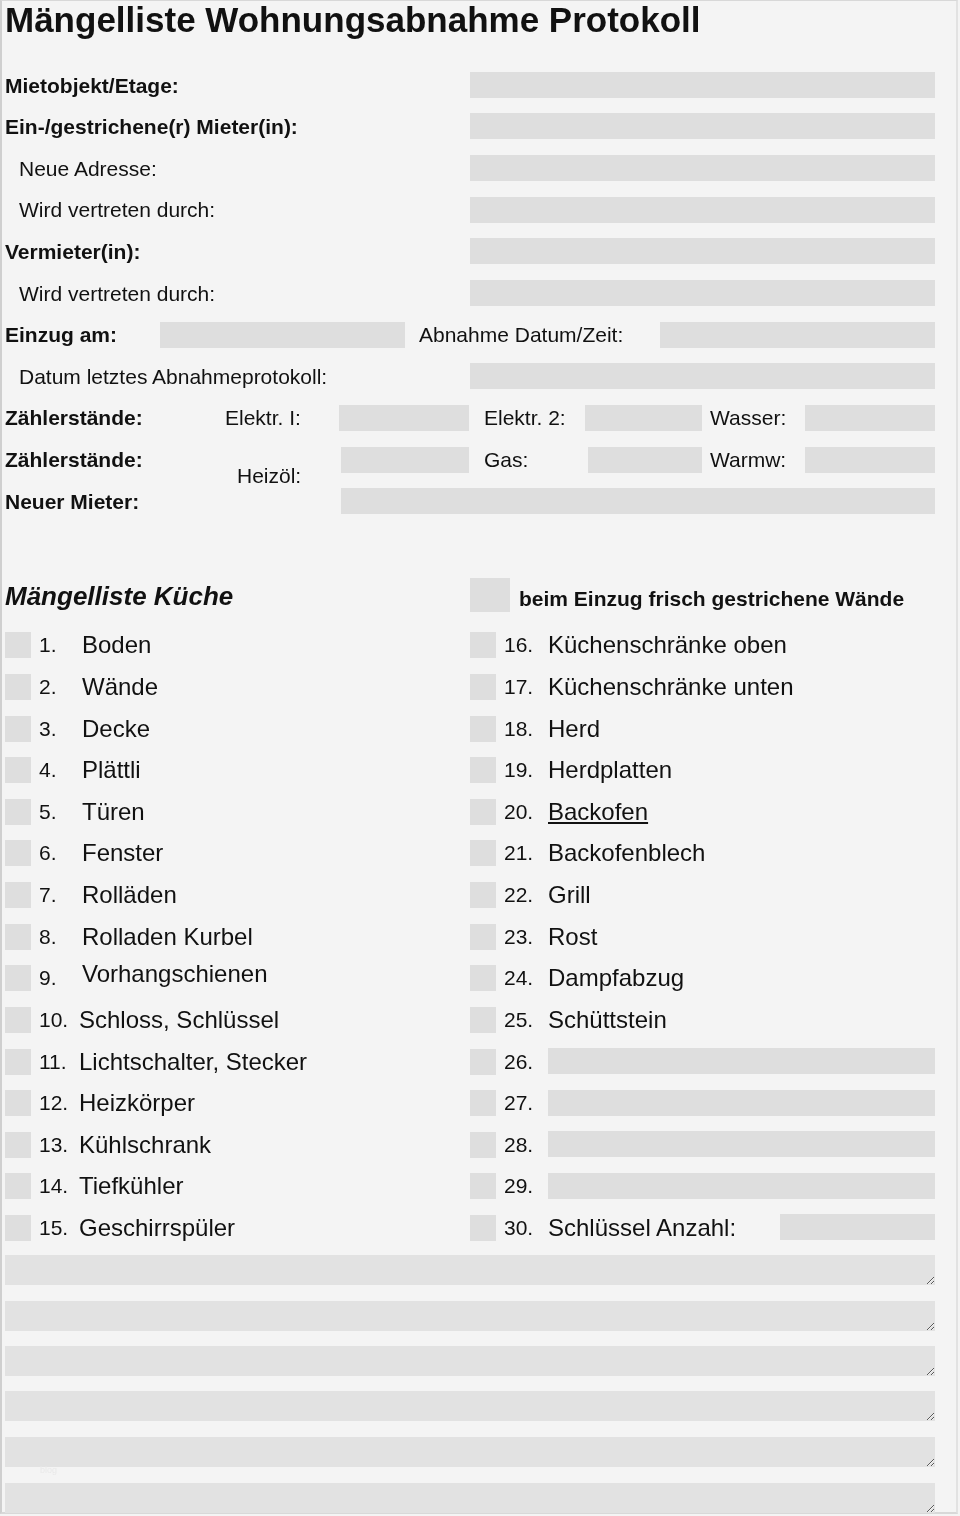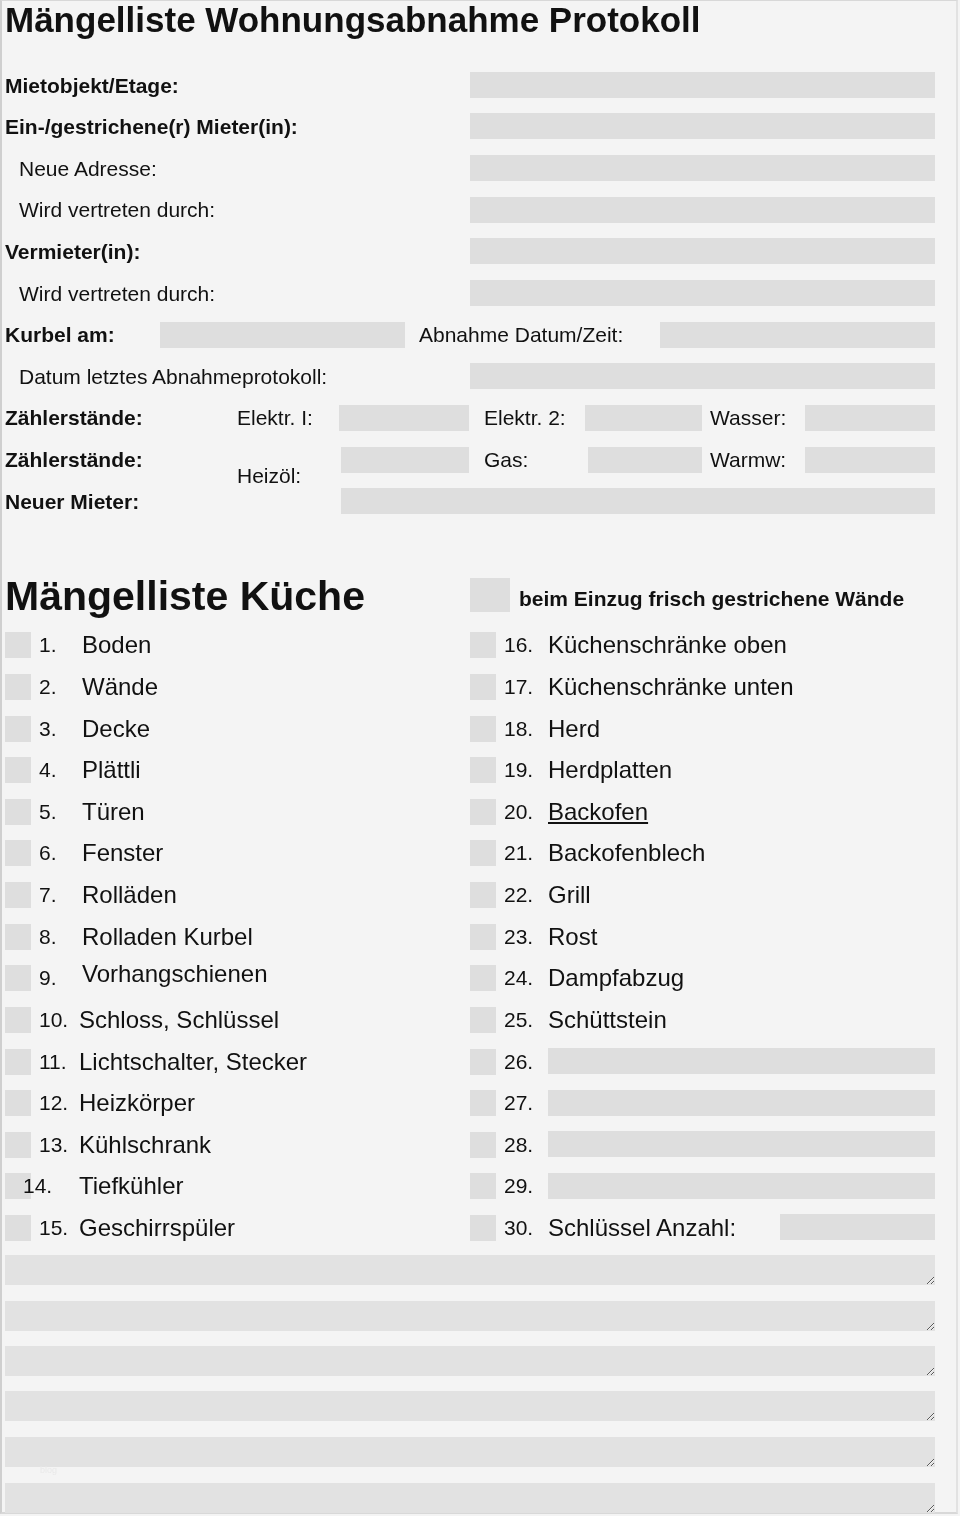--- a/index.html
+++ b/index.html
@@ -19,21 +19,21 @@
   }
   .lbl { font-size: 21px; line-height: 26px; white-space: nowrap; }
   .bold { font-weight: bold; }
   .field {
     background: #dedede; height: 26px; border: none; padding: 0; margin: 0;
     box-sizing: border-box; outline: none;
   }
   .box {
     background: #dedede; width: 26px; height: 26px;
   }
-  .section-title { font-size: 41px; font-weight: bold; line-height: 34px; white-space: nowrap; }
+  .section-title { font-size: 26px; font-weight: bold; line-height: 34px; white-space: nowrap; font-style: italic; }
   .item-num { font-size: 21px; line-height: 26px; }
   .item-label { font-size: 24px; line-height: 26px; white-space: nowrap; }
   .note-line { background: #e2e2e2; height: 30px; left: 5px; width: 930px; }
   .watermark { font-size: 9px; color: #e9e9e9; left: 40px; top: 1465px; }
 </style>
 </head>
 <body>
 
 <div class="frame"></div>
 
@@ -50,30 +50,30 @@
 
 <div class="abs lbl" style="left:19px;top:197px;">Wird vertreten durch:</div>
 <input class="abs field" style="left: 470px; top: 197px; width: 465px;">
 
 <div class="abs lbl bold" style="left:5px;top:239px;">Vermieter(in):</div>
 <input class="abs field" style="left: 470px; top: 238px; width: 465px;">
 
 <div class="abs lbl" style="left:19px;top:281px;">Wird vertreten durch:</div>
 <input class="abs field" style="left: 470px; top: 280px; width: 465px;">
 
-<div class="abs lbl bold" style="left:5px;top:322px;">Kurbel am:</div>
+<div class="abs lbl bold" style="left:5px;top:322px;">Einzug am:</div>
 <input class="abs field" style="left: 160px; top: 322px; width: 245px;">
 <div class="abs lbl" style="left:419px;top:322px;">Abnahme Datum/Zeit:</div>
 <input class="abs field" style="left: 660px; top: 322px; width: 275px;">
 
 <div class="abs lbl" style="left:19px;top:364px;">Datum letztes Abnahmeprotokoll:</div>
 <input class="abs field" style="left: 470px; top: 363px; width: 465px;">
 
 <div class="abs lbl bold" style="left:5px;top:405px;">Zählerstände:</div>
-<div class="abs lbl" style="left:237px;top:405px;">Elektr. I:</div>
+<div class="abs lbl" style="left:225px;top:405px;">Elektr. I:</div>
 <input class="abs field" style="left: 339px; top: 405px; width: 130px;">
 <div class="abs lbl" style="left:484px;top:405px;">Elektr. 2:</div>
 <input class="abs field" style="left: 585px; top: 405px; width: 117px;">
 <div class="abs lbl" style="left:710px;top:405px;">Wasser:</div>
 <input class="abs field" style="left: 805px; top: 405px; width: 130px;">
 
 <div class="abs lbl bold" style="left:5px;top:447px;">Zählerstände:</div>
 <div class="abs lbl" style="left:237px;top:447px;margin-top:16px;">Heizöl:</div>
 <input class="abs field" style="left: 341px; top: 447px; width: 128px;">
 <div class="abs lbl" style="left:484px;top:447px;">Gas:</div>
@@ -135,21 +135,21 @@
 
   <div class="abs box" style="left:5px;top:1090px;"></div>
   <div class="abs item-num" style="left:39px;top:1090px;">12.</div>
   <div class="abs item-label" style="left:79px;top:1090px;">Heizkörper</div>
 
   <div class="abs box" style="left:5px;top:1132px;"></div>
   <div class="abs item-num" style="left:39px;top:1132px;">13.</div>
   <div class="abs item-label" style="left:79px;top:1132px;">Kühlschrank</div>
 
   <div class="abs box" style="left:5px;top:1173px;"></div>
-  <div class="abs item-num" style="left:23px;top:1173px;">14.</div>
+  <div class="abs item-num" style="left:39px;top:1173px;">14.</div>
   <div class="abs item-label" style="left:79px;top:1173px;">Tiefkühler</div>
 
   <div class="abs box" style="left:5px;top:1215px;"></div>
   <div class="abs item-num" style="left:39px;top:1215px;">15.</div>
   <div class="abs item-label" style="left:79px;top:1215px;">Geschirrspüler</div>
 </div>
 
 <div id="right-col">
   <div class="abs box" style="left:470px;top:632px;"></div>
   <div class="abs item-num" style="left:504px;top:632px;">16.</div>

